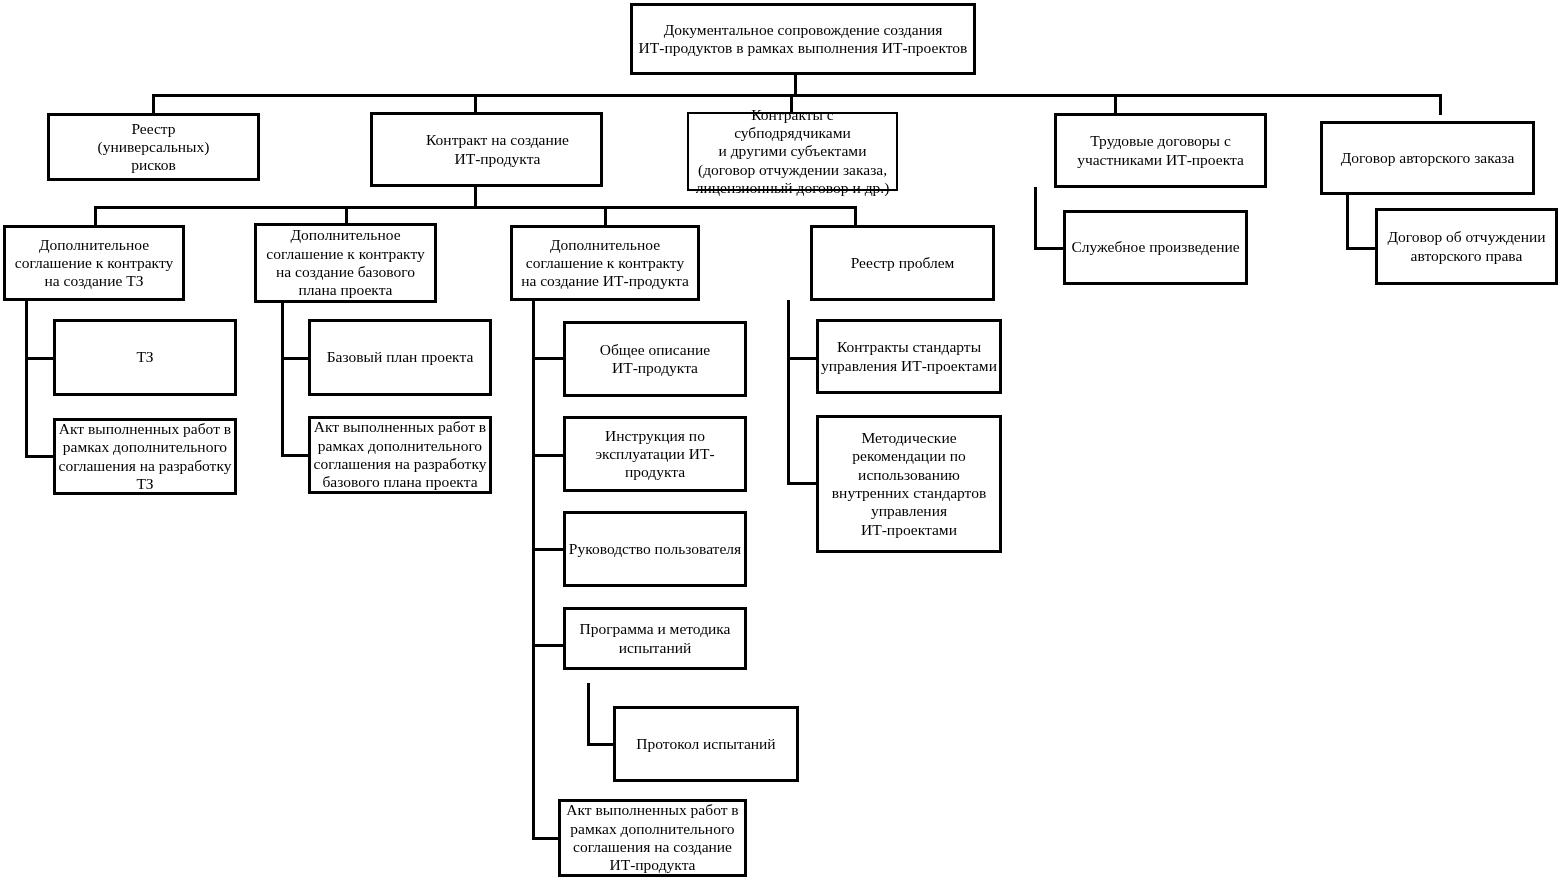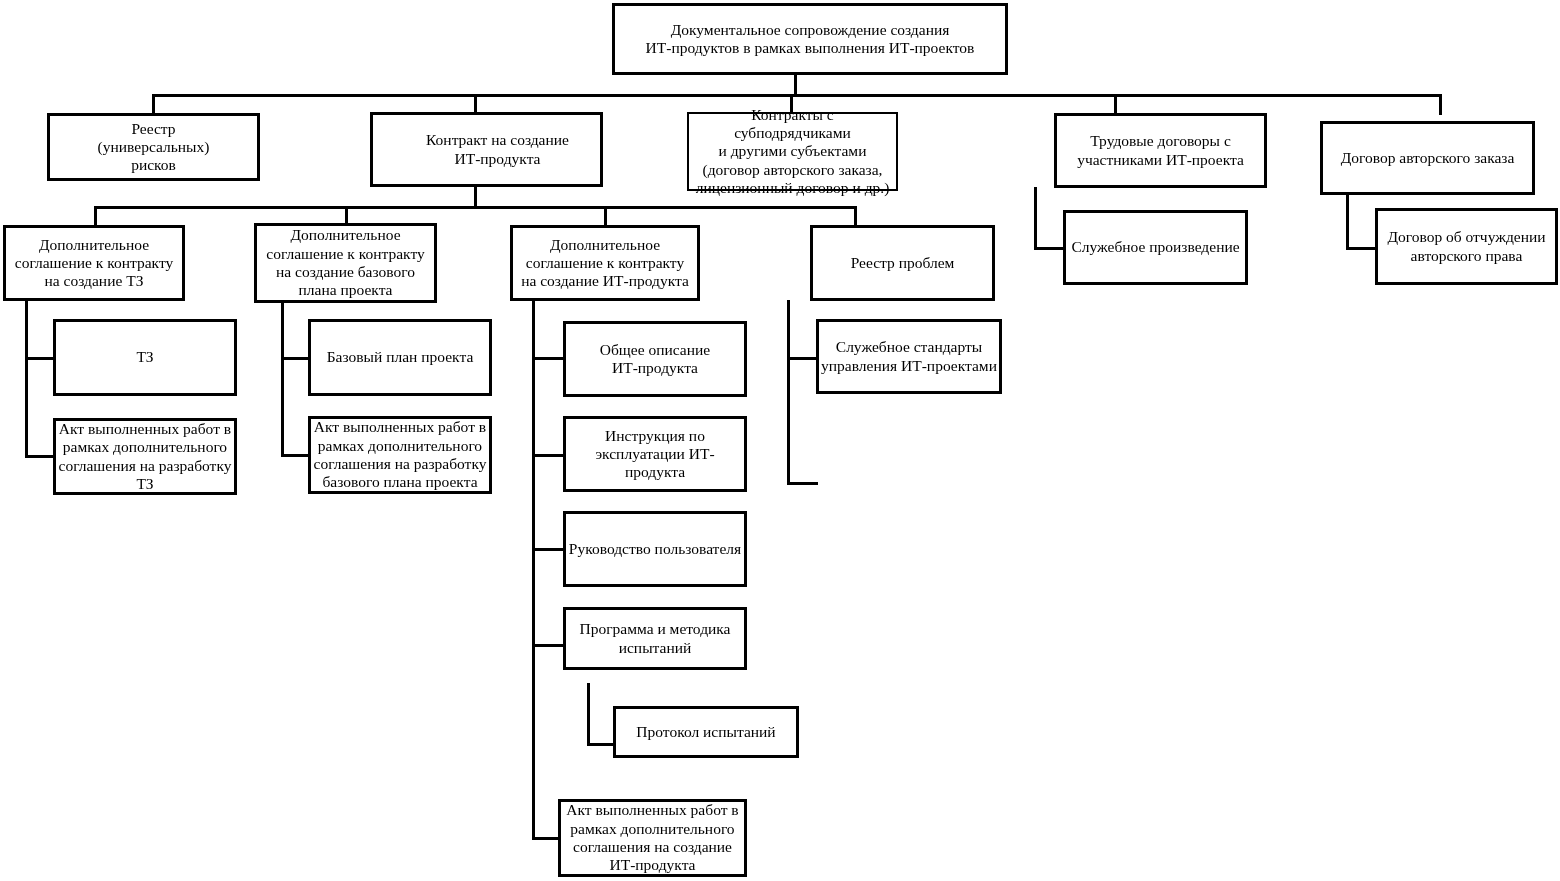--- a/index.html
+++ b/index.html
@@ -93,40 +93,40 @@
       <line x1="788" y1="483" x2="818" y2="483"></line>
 
       <line x1="1035" y1="187" x2="1035" y2="249.5"></line>
       <line x1="1035" y1="248" x2="1065" y2="248"></line>
 
       <line x1="1347" y1="186" x2="1347" y2="249.5"></line>
       <line x1="1347" y1="248" x2="1377" y2="248"></line>
     </g>
   </svg>
 
-  <div class="node" style="left:612px; top:3px; width:396px; height:72px;">
+  <div class="node" style="left:630px; top:3px; width:346px; height:72px;">
     <span class="label">Документальное сопровождение создания
 ИТ-продуктов в рамках выполнения ИТ-проектов</span>
   </div>
 
   <div class="node" style="left:47px; top:113px; width:213px; height:68px;">
     <span class="label">Реестр
 (универсальных)
 рисков</span>
   </div>
 
   <div class="node" style="left:370px; top:112px; width:233px; height:75px;padding-left:24px;">
     <span class="label">Контракт на создание
 ИТ-продукта</span>
   </div>
 
   <div class="node thin" style="left:687px; top:112px; width:211px; height:79px;">
     <span class="label">Контракты с субподрядчиками
 и другими субъектами
-(договор авторского заказа,
+(договор отчуждении заказа,
 лицензионный договор и др.)</span>
   </div>
 
   <div class="node" style="left:1010px; top:113px; width:213px; height:75px;margin-left:44px;">
     <span class="label">Трудовые договоры с
 участниками ИТ-проекта</span>
   </div>
 
   <div class="node" style="left:1320px; top:121px; width:215px; height:74px;">
     <span class="label">Договор авторского заказа</span>
@@ -189,36 +189,44 @@
 
   <div class="node" style="left:563px; top:511px; width:184px; height:76px;">
     <span class="label">Руководство пользователя</span>
   </div>
 
   <div class="node" style="left:563px; top:607px; width:184px; height:63px;">
     <span class="label">Программа и методика
 испытаний</span>
   </div>
 
-  <div class="node" style="left:613px; top:706px; width:186px; height:52px;">
+  <div class="node" style="left:613px; top:706px; width:186px; height:76px;">
     <span class="label">Протокол испытаний</span>
   </div>
 
   <div class="node" style="left:558px; top:799px; width:189px; height:78px;">
     <span class="label">Акт выполненных работ в
 рамках дополнительного
 соглашения на создание
 ИТ-продукта</span>
   </div>
 
   <div class="node" style="left:816px; top:319px; width:186px; height:75px;">
-    <span class="label">Служебное стандарты
+    <span class="label">Контракты стандарты
 управления ИТ-проектами</span>
   </div>
 
+  <div class="node" style="left:816px; top:415px; width:186px; height:138px;">
+    <span class="label">Методические
+рекомендации по
+использованию
+внутренних стандартов
+управления
+ИТ-проектами</span>
+  </div>
 
   <div class="node" style="left:1063px; top:210px; width:185px; height:75px;">
     <span class="label">Служебное произведение</span>
   </div>
 
   <div class="node" style="left:1375px; top:208px; width:183px; height:77px;">
     <span class="label">Договор об отчуждении
 авторского права</span>
   </div>
 

